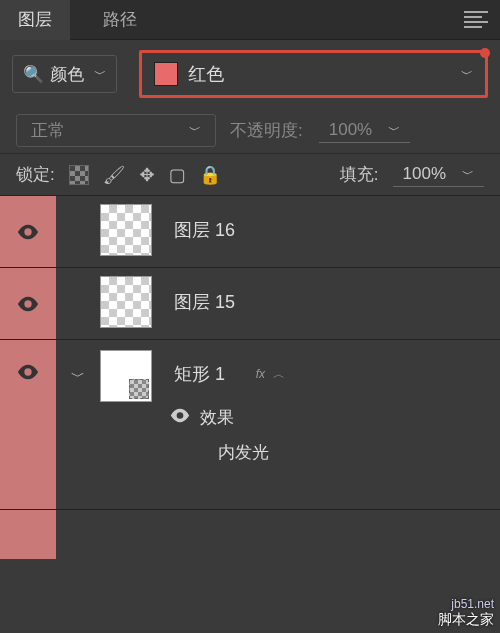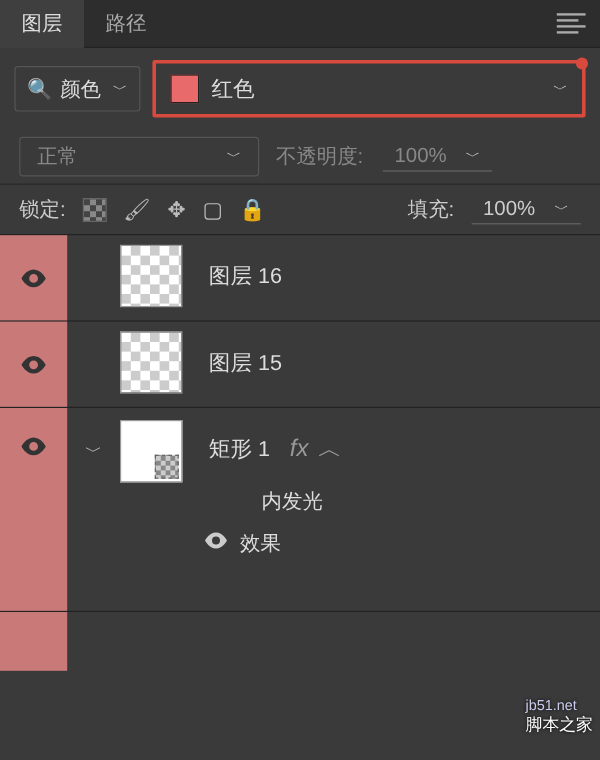--- a/index.html
+++ b/index.html
@@ -1,28 +1,28 @@
 <!DOCTYPE html>
 <html><head>
 <meta charset="utf-8">
 <style>
 * { box-sizing: border-box; margin: 0; padding: 0; font-family: "Microsoft YaHei", sans-serif; }
 body { background: #3a3a3a; width: 500px; height: 633px; overflow: hidden; position: relative; }
 .panel { width: 500px; background: #3a3a3a; color: #aaa; }
-.tabs { display: flex; align-items: center; background: #2d2d2d; height: 40px; border-bottom: 1px solid #222; }
+.tabs { display: flex; align-items: center; background: #2d2d2d; height: 40px; border-bottom: 1px solid #222; gap: 15px; }
 .tab { padding: 0 18px; height: 40px; line-height: 40px; font-size: 17px; color: #aaa; cursor: pointer; }
 .tab.active { background: #3f3f3f; color: #ddd; }
 .menu-icon { margin-left: auto; margin-right: 12px; width: 24px; display: flex; flex-direction: column; gap: 3px; cursor: pointer; }
 .menu-icon span { display: block; height: 2px; background: #aaa; }
 .menu-icon span:nth-child(1){width:24px}.menu-icon span:nth-child(2){width:18px}.menu-icon span:nth-child(3){width:24px}.menu-icon span:nth-child(4){width:18px}
 
 .filter-row { display: flex; align-items: center; padding: 10px 12px; gap: 10px; }
 .filter-select { display: flex; align-items: center; background: #3a3a3a; border: 1px solid #555; border-radius: 3px; height: 38px; padding: 0 10px; font-size: 17px; color: #ddd; cursor: pointer; }
 .chev { margin-left: 10px; font-size: 12px; color: #ccc; }
-.highlight-box { display:flex; align-items:center; border: 3px solid #d94a3e; border-radius: 2px; padding: 4px; flex: 1; position: relative; }
+.highlight-box { display:flex; align-items:center; border: 3px solid #d94a3e; border-radius: 2px; padding: 4px; flex: 1; position: relative; margin-left: 12px; }
 .color-select { display: flex; align-items: center; gap: 10px; height: 34px; width: 100%; padding: 0 8px; background: #3a3a3a; cursor: pointer; }
 .color-swatch { width: 24px; height: 24px; background: #e86a6a; border: 1px solid #222; }
 .dot { position: absolute; right: -5px; top: -5px; width: 10px; height: 10px; background: #d94a3e; border-radius: 50%; }
 
 .row2 { display:flex; align-items:center; padding: 6px 16px; gap: 14px; color: #888; font-size: 17px; }
 .blend { border:1px solid #555; border-radius:3px; padding: 4px 14px; display:flex; align-items:center; flex:1; max-width:200px;text-align:right; }
 .op-group { display:flex; align-items:center; gap:16px; }
 .pct-box { border-bottom:1px solid #666; padding: 2px 10px; display:flex; align-items:center; gap:6px; }
 
 .lock-row { display:flex; align-items:center; padding: 8px 16px; gap: 14px; color:#ccc; font-size:17px; border-top:1px solid #2a2a2a; }
@@ -34,26 +34,26 @@
 .color-tag { width: 56px; background:#c97a78; align-self:stretch; display:flex; align-items:center; justify-content:center; }
 .eye { width:22px; height:16px; }
 .eye svg { width:22px; height:16px; fill:#333; }
 .expand-col { width:44px; align-self:stretch; display:flex; align-items:center; justify-content:center; font-size:14px; color:#bbb; cursor:pointer; }
 .thumb-col { width:60px; padding:8px 0; }
 .thumb { width:52px; height:52px; border:1px solid #999; background: repeating-conic-gradient(#ccc 0 25%, #fff 0 50%) 0 0/16px 16px; }
 .thumb.shape { background:#fff; position:relative; }
 .thumb.shape::after { content:""; position:absolute; right:2px; bottom:2px; width:18px; height:18px; background: repeating-conic-gradient(#888 0 25%, #ccc 0 50%) 0 0/8px 8px; border:1px dashed #666; }
 .layer-body { flex:1; display:flex; flex-direction:column; justify-content:center; padding: 8px 0; }
 .layer-name { color:#ddd; font-size:18px; padding: 14px 0 14px 14px; }
-.fx-col { width:70px; display:flex; align-items:center; justify-content:flex-end; gap:8px; color:#999; font-style:italic; font-size:20px; padding-right:10px; }
+.fx-col { width:70px; display:flex; align-items:center; justify-content:flex-end; gap:8px; color:#999; font-style:italic; font-size:12px; padding-right:10px; }
 .fx-sub { padding-left: 160px; color:#ddd; font-size:17px; }
 .fx-sub-row { display:flex; align-items:center; gap:10px; padding:6px 0; }
 .eye2 svg { width:20px; height:15px; fill:#ccc; }
 
-.watermark { position:absolute; right:6px; bottom:20px; color:#fff; font-size:14px; text-align:left; text-shadow:0 0 3px #000; }
+.watermark { position:absolute; right:6px; bottom:4px; color:#fff; font-size:14px; text-align:right; text-shadow:0 0 3px #000; }
 .watermark .s1{ font-size:12px; color:#cce; }
 </style>
 </head>
 <body>
 
 <div class="panel">
 
   <div class="tabs">
     <div class="tab active">图层</div>
     <div class="tab">路径</div>
@@ -153,28 +153,28 @@
         </div>
       <div class="layer-body">
         <div style="display:flex;align-items:center">
           <div class="layer-name">矩形 1</div>
           <div class="fx-col">
             <span>fx</span>
             <span style="font-style:normal">︿</span>
           </div>
         </div>
         <div class="fx-sub" style="padding-left:10px">
-          <div class="fx-sub-row" style="padding-left:48px">
-            <span>内发光</span>
-          </div>
           <div class="fx-sub-row">
             <span class="eye2"><svg viewBox="0 0 24 16">
                   <path d="M12 0C5 0 1 8 1 8s4 8 11 8 11-8 11-8S19 0 12 0zm0 12a4 4 0 110-8 4 4 0 010 8z"></path>
                 </svg></span>
             <span>效果</span>
+          </div>
+          <div class="fx-sub-row" style="padding-left:48px">
+            <span>内发光</span>
           </div>
         </div>
       </div>
     </div>
 
     <div class="layer-row" style="min-height:50px">
       <div class="color-tag"></div>
     </div>
 
   </div>

